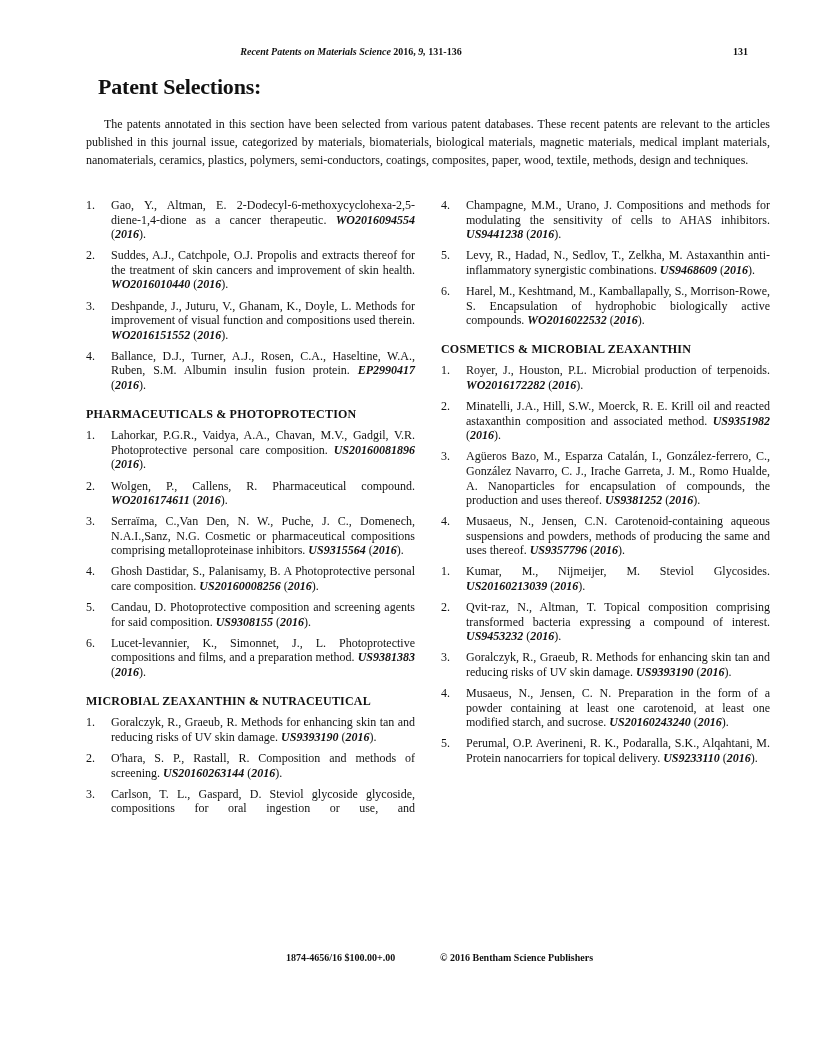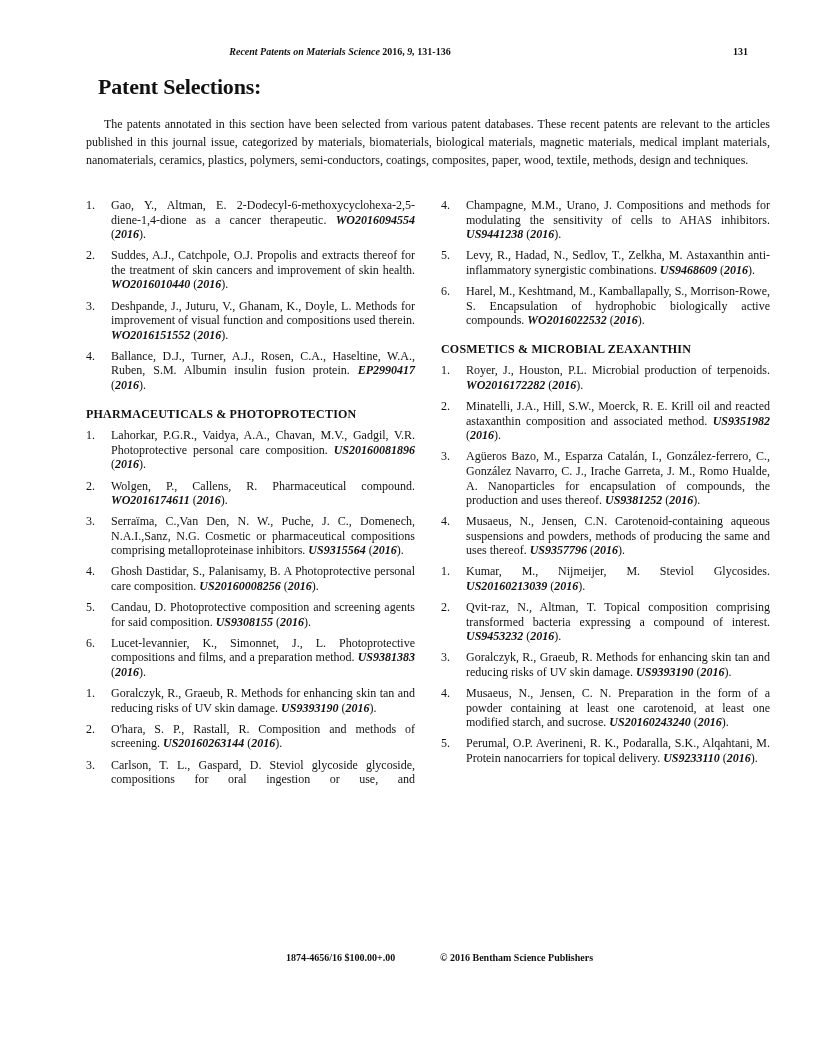--- a/index.html
+++ b/index.html
@@ -1,19 +1,19 @@
 <!DOCTYPE html>
 <html><head>
   <meta charset="utf-8">
   <style>
     html, body { margin: 0; padding: 0; background: #ffffff; }
     body { width: 816px; height: 1056px; position: relative; overflow: hidden;
       font-family: "Liberation Serif", "DejaVu Serif", serif; color: #111; }
     .running-head { position: absolute; top: 46px; left: 0; width: 816px; font-size: 10px; font-weight: bold; }
-    .running-head .journal { position: absolute; left: 0; width: 680px; text-align: center; }
+    .running-head .journal { position: absolute; left: 11px; width: 680px; text-align: center; }
     .running-head .journal i { font-style: italic; }
     .running-head .page-num { position: absolute; right: 68px; }
     .page-title { position: absolute; top: 74px; left: 98px; font-size: 22px; font-weight: bold; margin: 0; letter-spacing: -0.2px; }
     .intro { position: absolute; top: 115px; left: 86px; width: 684px; font-size: 12px; line-height: 18px; text-align: justify; text-indent: 18px; margin: 0; }
     .col { position: absolute; top: 198px; width: 329px; font-size: 12px; line-height: 14.6px; }
     .col.left { left: 86px; }
     .col.right { left: 441px; }
     .section-h { font-weight: bold; text-align: justify; text-align-last: left; margin: 0 0 7px 0; letter-spacing: 0.2px; }
     .section-h.spaced { margin-top: 14px; }
     ol { list-style: none; margin: 0; padding: 0; }
@@ -49,20 +49,21 @@
   <div class="section-h spaced">PHARMACEUTICALS &amp; PHOTOPROTECTION</div>
   <ol>
     <li class="ref"><span class="num">1.</span><span>Lahorkar, P.G.R., Vaidya, A.A., Chavan, M.V., Gadgil, V.R. Photoprotective personal care composition.</span> <span class="pid">US20160081896</span><span> (</span><span class="yr">2016</span><span>).</span></li>
     <li class="ref"><span class="num">2.</span><span>Wolgen, P., Callens, R. Pharmaceutical compound.</span> <span class="pid">WO2016174611</span><span> (</span><span class="yr">2016</span><span>).</span></li>
     <li class="ref"><span class="num">3.</span><span>Serraïma, C.,Van Den, N. W., Puche, J. C., Domenech, N.A.I.,Sanz, N.G. Cosmetic or pharmaceutical compositions comprising metalloproteinase inhibitors.</span> <span class="pid">US9315564</span><span> (</span><span class="yr">2016</span><span>).</span></li>
     <li class="ref"><span class="num">4.</span><span>Ghosh Dastidar, S., Palanisamy, B. A Photoprotective personal care composition.</span> <span class="pid">US20160008256</span><span> (</span><span class="yr">2016</span><span>).</span></li>
     <li class="ref"><span class="num">5.</span><span>Candau, D. Photoprotective composition and screening agents for said composition.</span> <span class="pid">US9308155</span><span> (</span><span class="yr">2016</span><span>).</span></li>
     <li class="ref"><span class="num">6.</span><span>Lucet-levannier, K., Simonnet, J., L. Photoprotective compositions and films, and a preparation method.</span> <span class="pid">US9381383</span><span> (</span><span class="yr">2016</span><span>).</span></li>
   </ol>
 
+  <div class="section-h spaced">MICROBIAL ZEAXANTHIN &amp; NUTRACEUTICAL</div>
   <ol>
     <li class="ref"><span class="num">1.</span><span>Goralczyk, R., Graeub, R. Methods for enhancing skin tan and reducing risks of UV skin damage.</span> <span class="pid">US9393190</span><span> (</span><span class="yr">2016</span><span>).</span></li>
     <li class="ref"><span class="num">2.</span><span>O'hara, S. P., Rastall, R. Composition and methods of screening.</span> <span class="pid">US20160263144</span><span> (</span><span class="yr">2016</span><span>).</span></li>
     <li class="ref" style="text-align-last: justify;"><span class="num">3.</span><span>Carlson, T. L., Gaspard, D. Steviol glycoside glycoside, compositions for oral ingestion or use, and</span></li>
   </ol>
 </div>
 
 <div class="col right">
   <ol>
     <li class="ref"><span class="num">4.</span><span>Champagne, M.M., Urano, J. Compositions and methods for modulating the sensitivity of cells to AHAS inhibitors.</span> <span class="pid">US9441238</span><span> (</span><span class="yr">2016</span><span>).</span></li>

